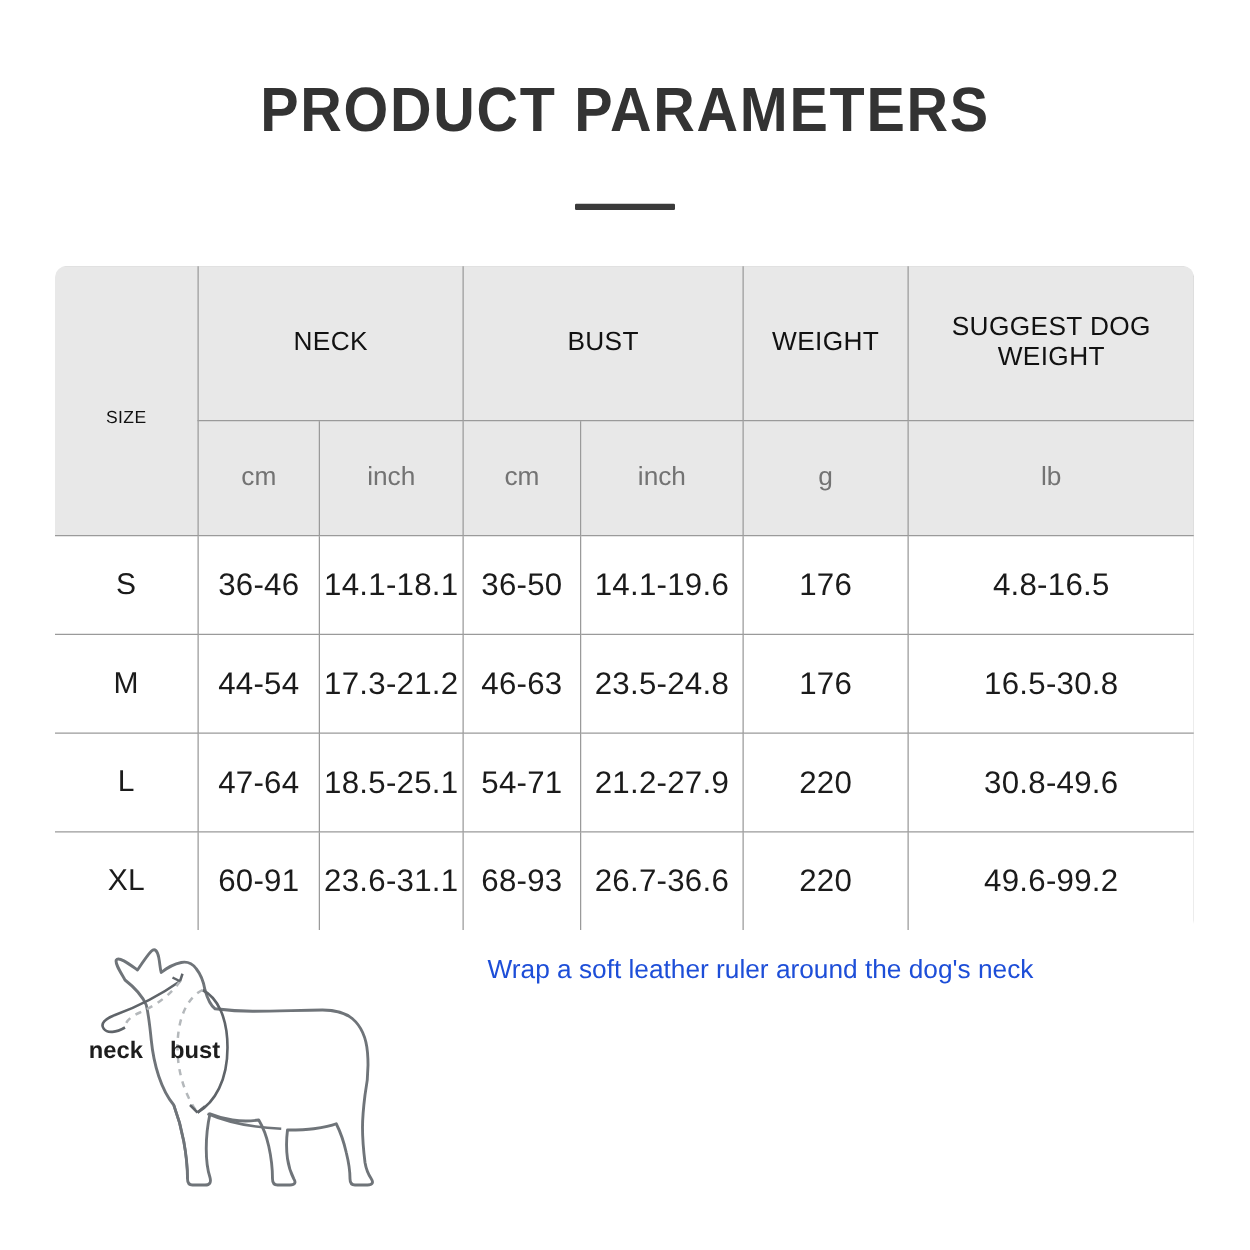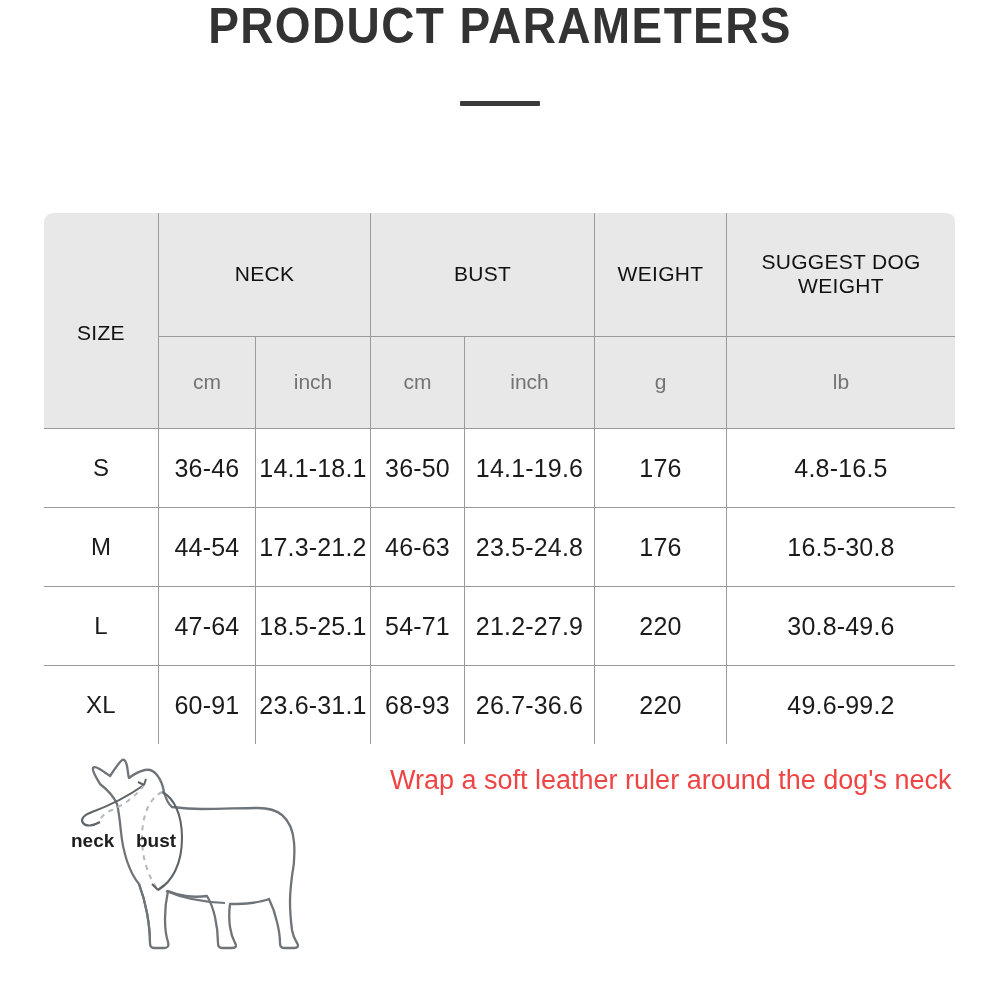--- a/index.html
+++ b/index.html
@@ -13,20 +13,21 @@
     font-family: "Liberation Sans", sans-serif;
     color: #2b2b2b;
     overflow: hidden;
     position: relative;
   }
 
   
   .title-block {
     width: 100%;
     text-align: center;
+    padding-top: 62px;
     box-sizing: border-box;
   }
   .page-title {
     font-size: 50px;
     font-weight: bold;
     letter-spacing: 1.5px;
     color: #333333;
     line-height: 1.05;
     margin: 0;
     transform: scaleX(0.92);
@@ -68,21 +69,21 @@
   }
   .hdr-main {
     font-size: 21px;
     font-weight: bold;
     color: #111111;
     letter-spacing: 0.3px;
     line-height: 1.18;
     height: 108px;
   }
   .hdr-size {
-    font-size: 21px;
+    font-size: 14px;
     font-weight: bold;
     color: #111111;
     letter-spacing: 0.3px;
     height: 188px;
     vertical-align: middle;
     padding-top: 26px;
   }
   .hdr-unit {
     font-size: 21px;
     color: #737373;
@@ -134,23 +135,23 @@
   .notes {
     position: absolute;
     left: 390px;
     top: 18px;
     width: 560px;
   }
   .note-group {
     margin-bottom: 30px;
   }
   .note-line {
-    font-size: 27px;
+    font-size: 21px;
     line-height: 1.52;
-    color: #ef4444;
+    color: #1d4ed8;
     white-space: nowrap;
   }
 </style>
 </head>
 <body>
 
 <div class="title-block">
   <h1 class="page-title">PRODUCT PARAMETERS</h1>
   <div class="title-divider"></div>
 </div>

